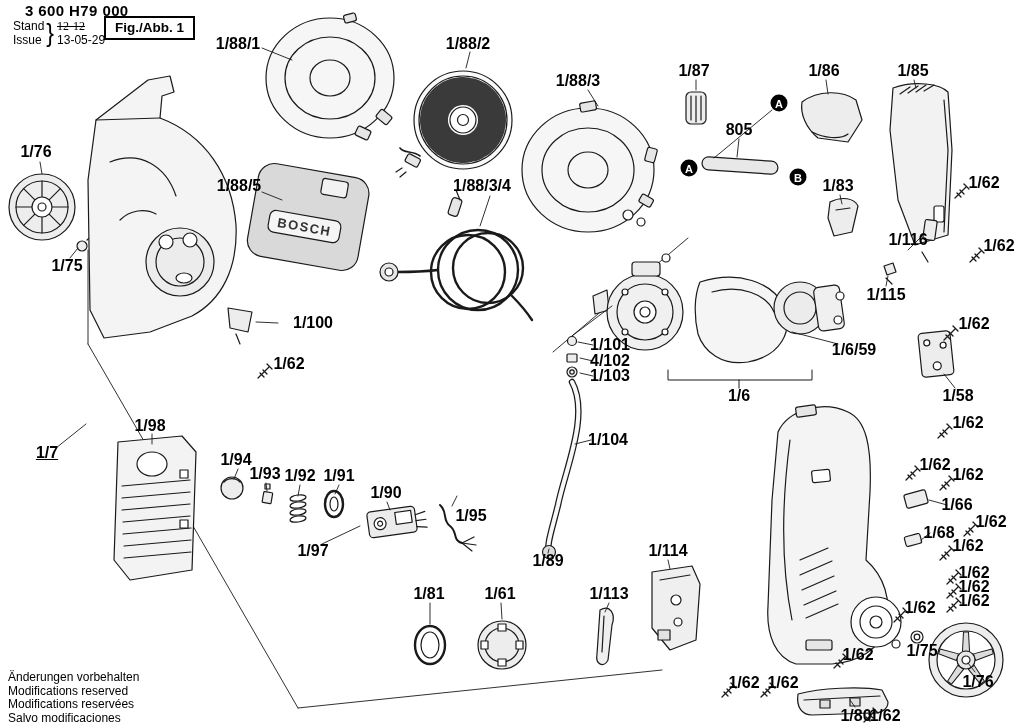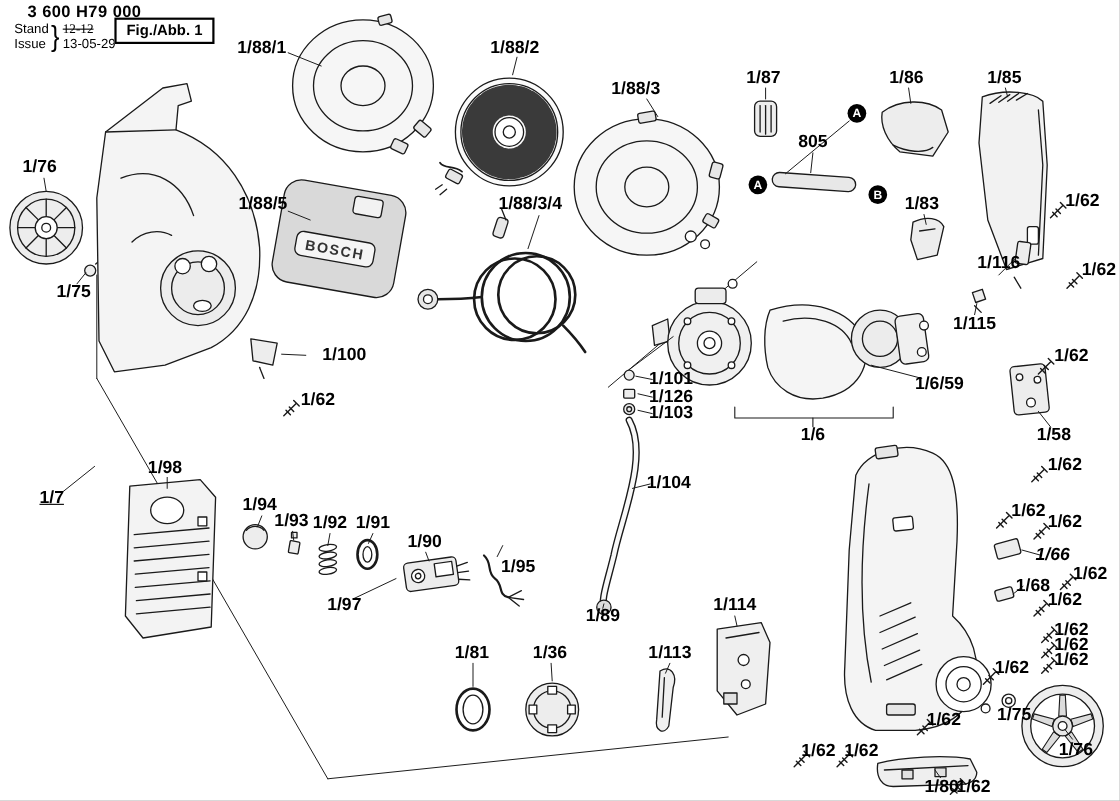--- a/index.html
+++ b/index.html
@@ -413,20 +413,26 @@
         <span class="strike">12-12</span>
         <span>13-05-29</span>
       </div>
     </div>
   </div>
 
   <div class="fig-box">
     <span>Fig./Abb. 1</span>
   </div>
 
+  <div class="footer-notes">
+    <div>Änderungen vorbehalten</div>
+    <div>Modifications reserved</div>
+    <div>Modifications reservées</div>
+    <div>Salvo modificaciones</div>
+  </div>
 
   <div id="labels-layer">
       <div class="part-label" style="left: 238px; top: 44px;">1/88/1</div>
       <div class="part-label" style="left: 468px; top: 44px;">1/88/2</div>
       <div class="part-label" style="left: 578px; top: 81px;">1/88/3</div>
       <div class="part-label" style="left: 694px; top: 71px;">1/87</div>
       <div class="part-label" style="left: 824px; top: 71px;">1/86</div>
       <div class="part-label" style="left: 913px; top: 71px;">1/85</div>
       <div class="part-label" style="left: 739px; top: 130px;">805</div>
       <div class="part-label" style="left: 36px; top: 152px;">1/76</div>
@@ -436,48 +442,48 @@
       <div class="part-label" style="left: 984px; top: 183px;">1/62</div>
       <div class="part-label" style="left: 908px; top: 240px;">1/116</div>
       <div class="part-label" style="left: 999px; top: 246px;">1/62</div>
       <div class="part-label" style="left: 67px; top: 266px;">1/75</div>
       <div class="part-label" style="left: 886px; top: 295px;">1/115</div>
       <div class="part-label" style="left: 313px; top: 323px;">1/100</div>
       <div class="part-label" style="left: 974px; top: 324px;">1/62</div>
       <div class="part-label" style="left: 610px; top: 345px;">1/101</div>
       <div class="part-label" style="left: 854px; top: 350px;">1/6/59</div>
       <div class="part-label" style="left: 289px; top: 364px;">1/62</div>
-      <div class="part-label" style="left: 610px; top: 361px;">1/126</div>
+      <div class="part-label" style="left: 610px; top: 361px;">4/102</div>
       <div class="part-label" style="left: 610px; top: 376px;">1/103</div>
       <div class="part-label" style="left: 739px; top: 396px;">1/6</div>
       <div class="part-label" style="left: 958px; top: 396px;">1/58</div>
       <div class="part-label" style="left: 150px; top: 426px;">1/98</div>
       <div class="part-label" style="left: 968px; top: 423px;">1/62</div>
       <div class="part-label" style="left: 608px; top: 440px; text-align: center;">1/104</div>
       <div class="part-label" style="left: 47px; top: 453px; text-decoration: underline;">1/7</div>
       <div class="part-label" style="left: 236px; top: 460px;">1/94</div>
       <div class="part-label" style="left: 935px; top: 465px;">1/62</div>
       <div class="part-label" style="left: 265px; top: 474px;">1/93</div>
       <div class="part-label" style="left: 300px; top: 476px;">1/92</div>
       <div class="part-label" style="left: 339px; top: 476px;">1/91</div>
       <div class="part-label" style="left: 968px; top: 475px;">1/62</div>
       <div class="part-label" style="left: 386px; top: 493px;">1/90</div>
       <div class="part-label" style="left: 457px; top: 516px; margin-left: 14px;">1/95</div>
-      <div class="part-label" style="left: 957px; top: 505px; font-style: italic;">1/66</div>
+      <div class="part-label" style="left: 957px; top: 505px;">1/66</div>
       <div class="part-label" style="left: 991px; top: 522px;">1/62</div>
       <div class="part-label" style="left: 939px; top: 533px;">1/68</div>
       <div class="part-label" style="left: 968px; top: 546px;">1/62</div>
       <div class="part-label" style="left: 313px; top: 551px;">1/97</div>
       <div class="part-label" style="left: 548px; top: 561px;">1/89</div>
       <div class="part-label" style="left: 668px; top: 551px;">1/114</div>
       <div class="part-label" style="left: 974px; top: 573px;">1/62</div>
       <div class="part-label" style="left: 974px; top: 587px;">1/62</div>
       <div class="part-label" style="left: 974px; top: 601px;">1/62</div>
       <div class="part-label" style="left: 429px; top: 594px;">1/81</div>
-      <div class="part-label" style="left: 500px; top: 594px;">1/36</div>
+      <div class="part-label" style="left: 500px; top: 594px;">1/61</div>
       <div class="part-label" style="left: 609px; top: 594px;">1/113</div>
       <div class="part-label" style="left: 920px; top: 608px;">1/62</div>
       <div class="part-label" style="left: 922px; top: 651px;">1/75</div>
       <div class="part-label" style="left: 858px; top: 655px;">1/62</div>
       <div class="part-label" style="left: 978px; top: 682px;">1/76</div>
       <div class="part-label" style="left: 744px; top: 683px;">1/62</div>
       <div class="part-label" style="left: 783px; top: 683px;">1/62</div>
       <div class="part-label" style="left: 856px; top: 716px;">1/80</div>
       <div class="part-label" style="left: 885px; top: 716px;">1/62</div>
       <div class="hose-marker" style="left: 779px; top: 103px;">A</div>

